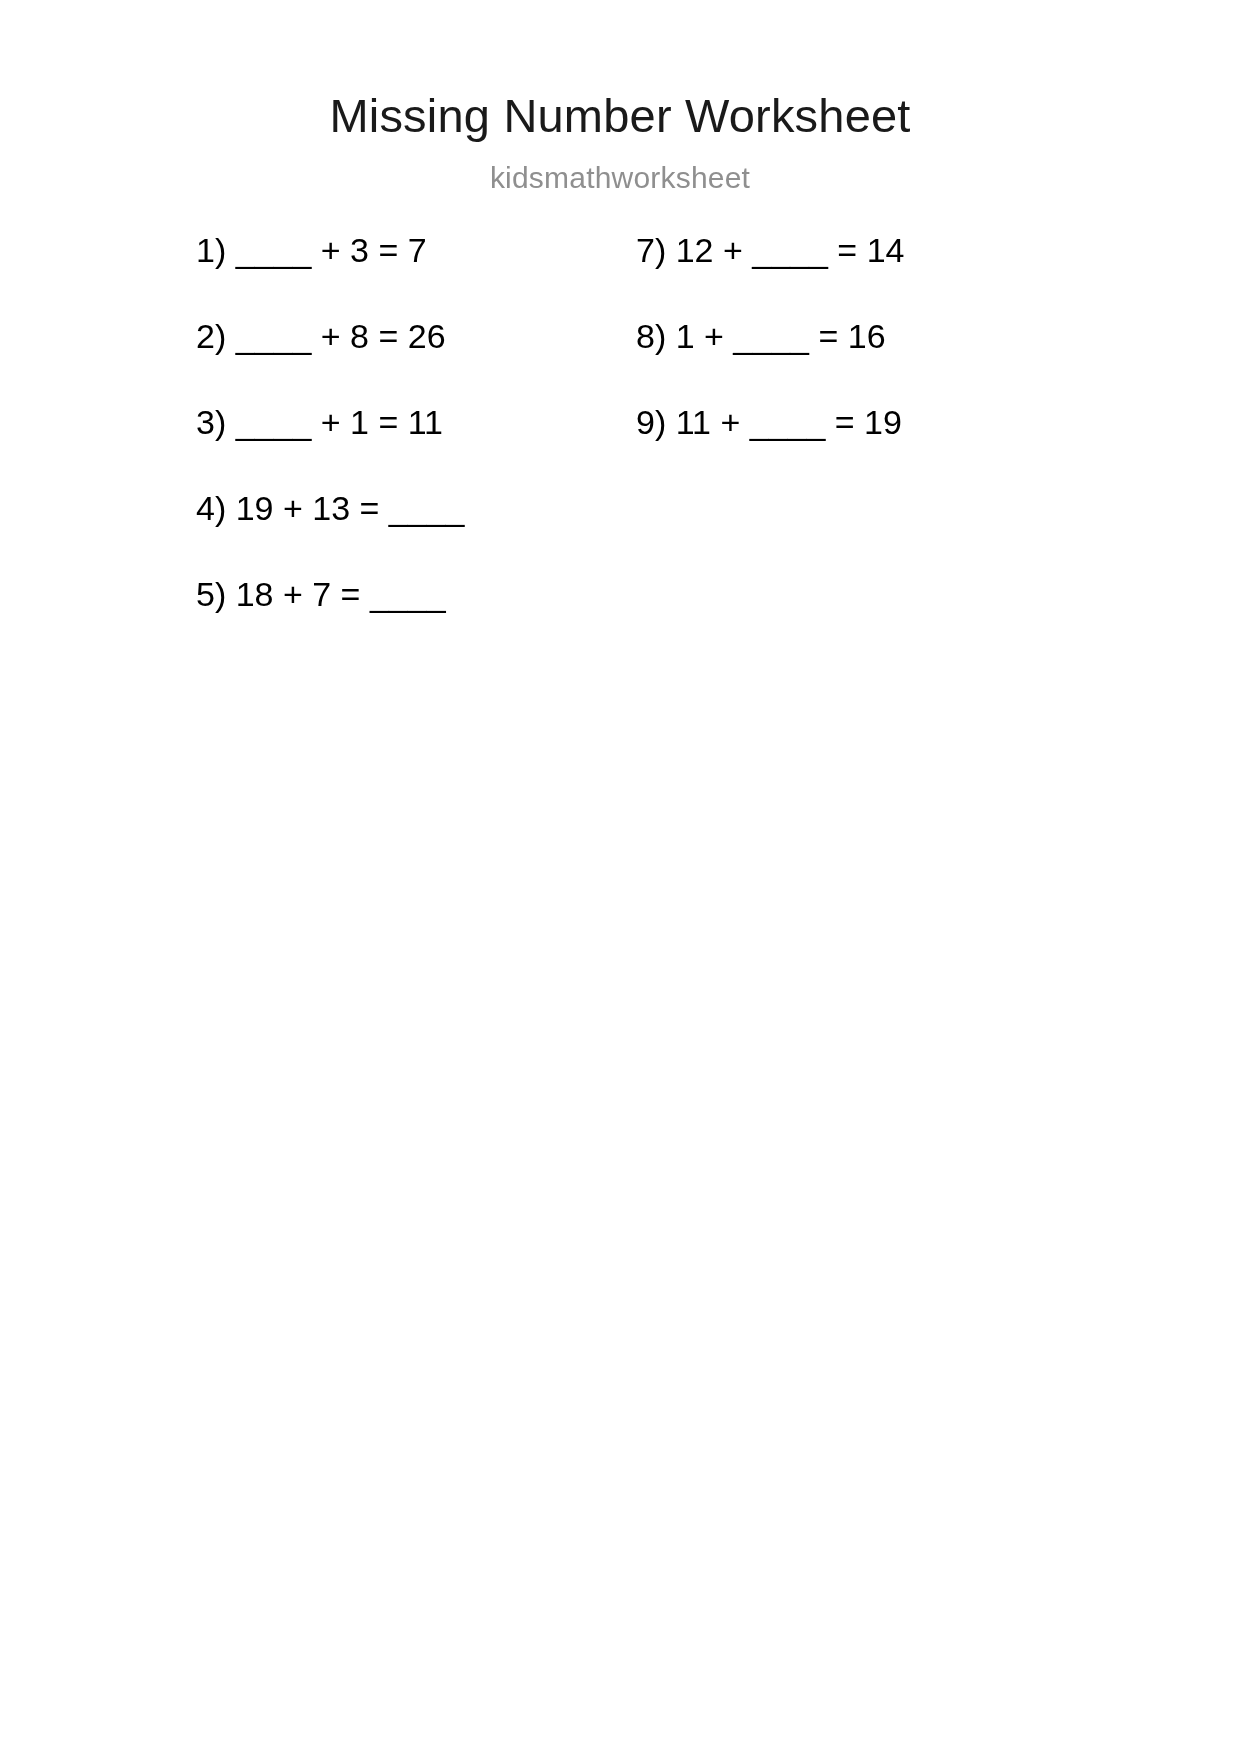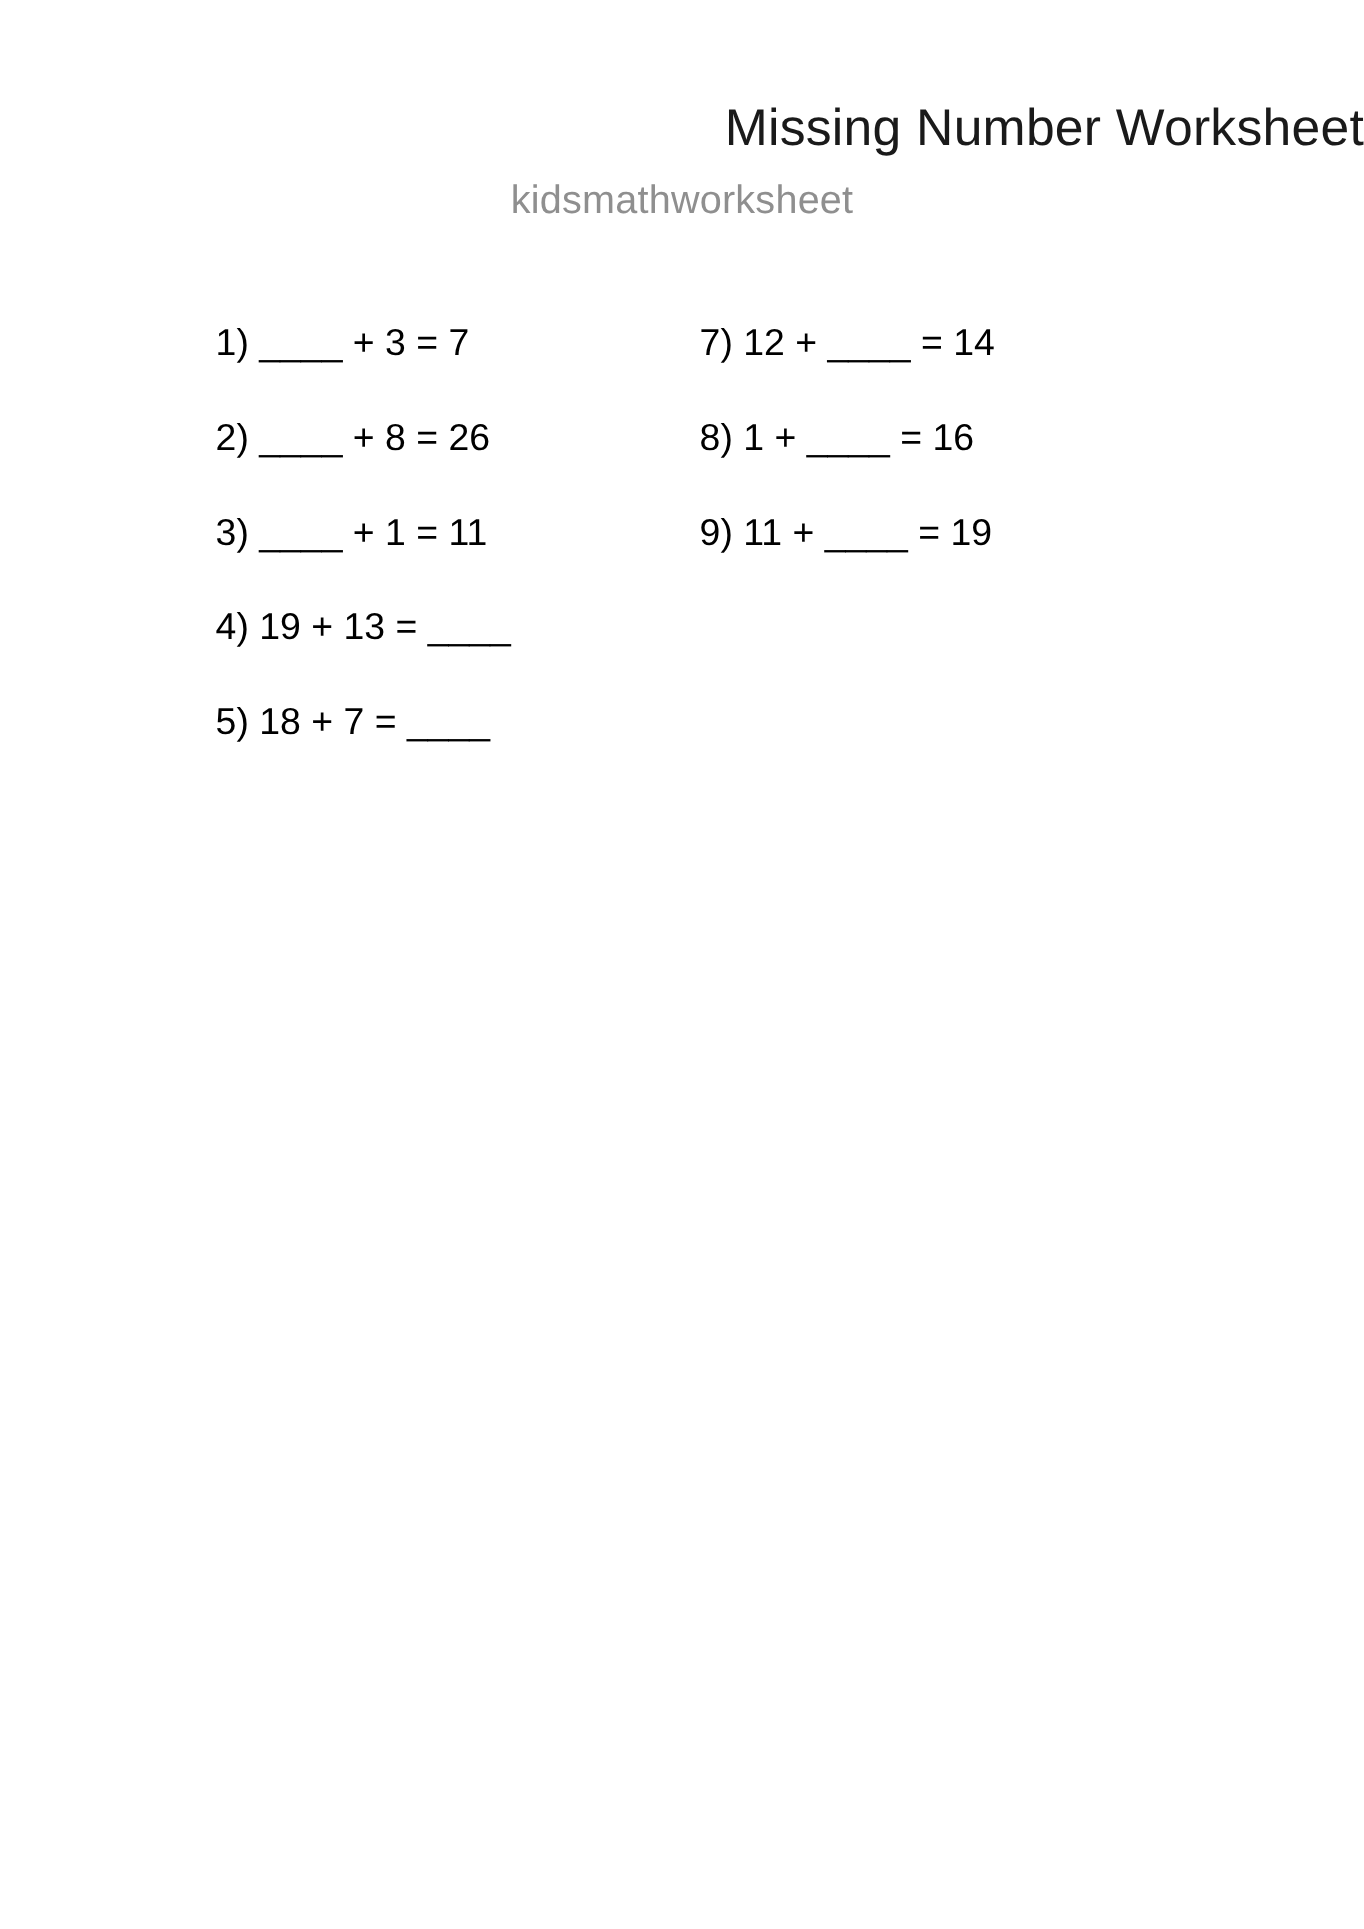--- a/index.html
+++ b/index.html
@@ -16,38 +16,38 @@
     overflow: hidden;
   }
   .sheet {
     width: 1240px;
     height: 1754px;
     box-sizing: border-box;
     padding: 0;
     position: relative;
   }
   .title {
-    text-align: right;
+    text-align: center;
     font-size: 47px;
     font-weight: normal;
     color: #1a1a1a;
     margin: 0;
     padding-top: 88px;
     letter-spacing: 0.2px;
   }
   .subtitle {
     text-align: center;
-    font-size: 36px;
+    font-size: 30px;
     color: #8f8f8f;
     margin: 0;
     padding-top: 18px;
     letter-spacing: 0.2px;
   }
   .problems {
-    margin-top: 92px;
+    margin-top: 38px;
     display: flex;
     flex-direction: row;
     align-items: flex-start;
     padding-left: 196px;
     box-sizing: border-box;
   }
   .col {
     display: flex;
     flex-direction: column;
   }

